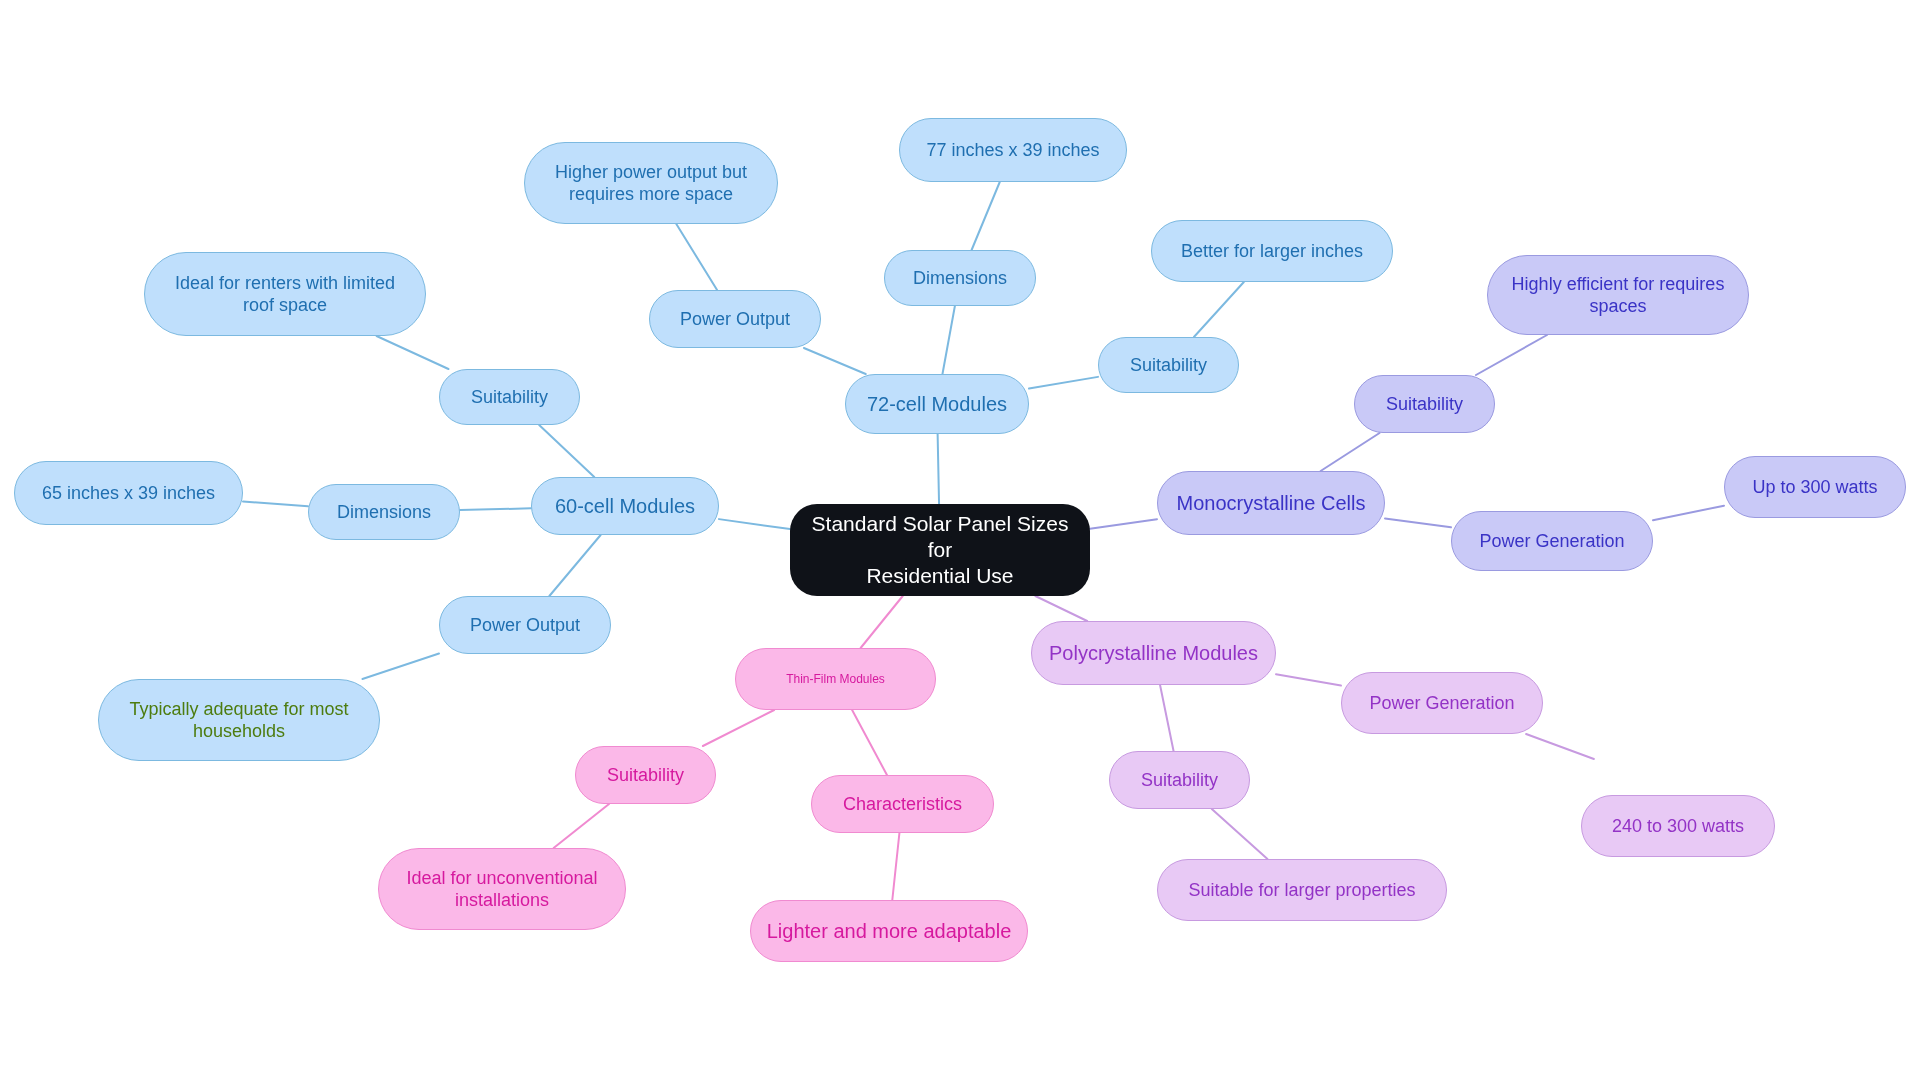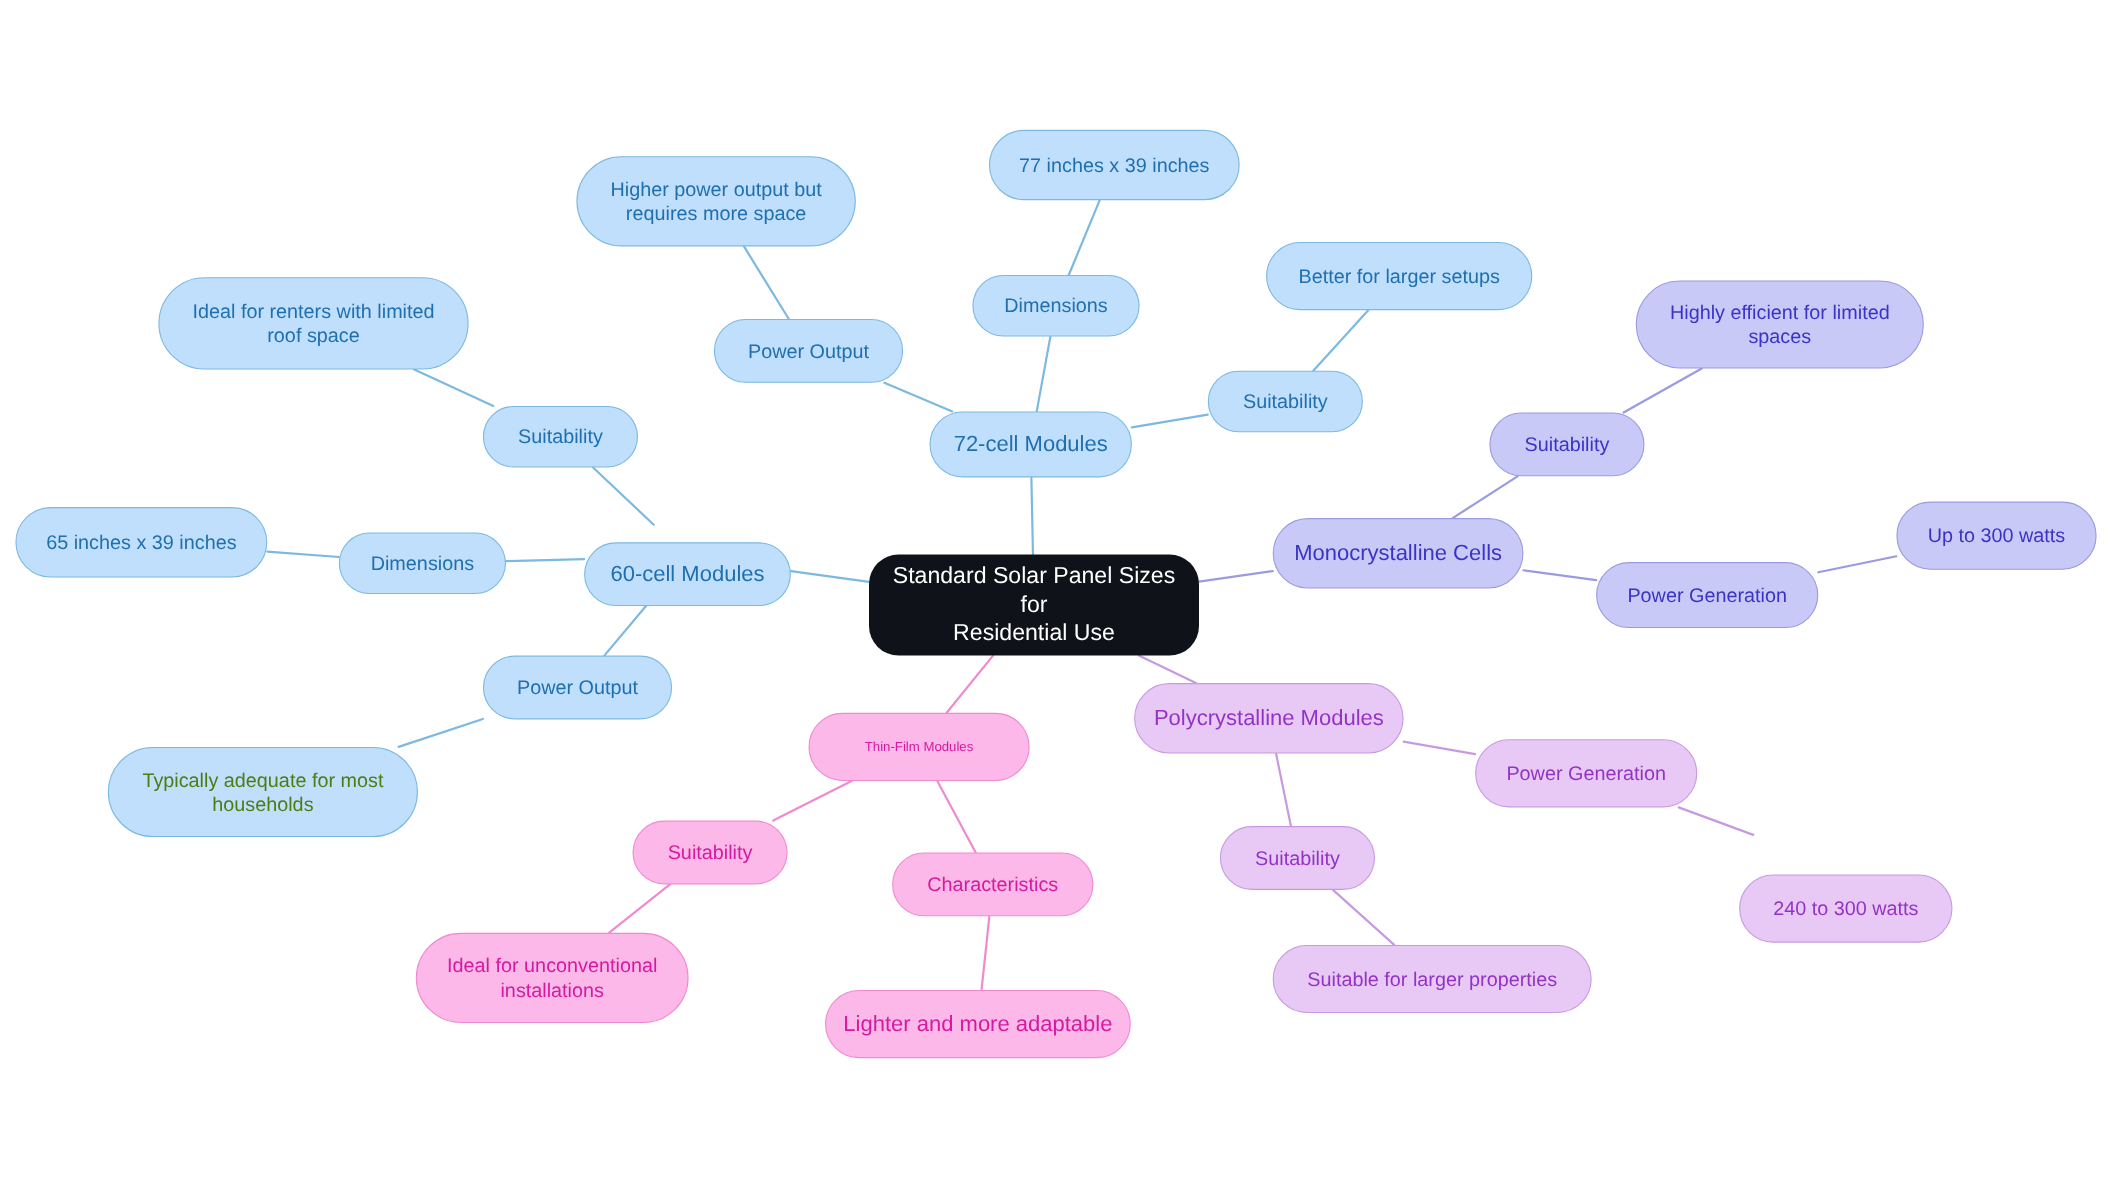--- a/index.html
+++ b/index.html
@@ -81,40 +81,40 @@
       <path d="M 1211.7954545454545 809 L 1267.4772727272727 859" stroke="#c79ae0" stroke-width="2" fill="none" stroke-linecap="round"></path>
       <path d="M 902.7364341085271 596 L 860.6124031007752 648" stroke="#f08ad0" stroke-width="2" fill="none" stroke-linecap="round"></path>
       <path d="M 774.1458333333334 710 L 702.8958333333334 746" stroke="#f08ad0" stroke-width="2" fill="none" stroke-linecap="round"></path>
       <path d="M 608.9956140350877 804 L 553.609649122807 848" stroke="#f08ad0" stroke-width="2" fill="none" stroke-linecap="round"></path>
       <path d="M 852.116 710 L 886.956 775" stroke="#f08ad0" stroke-width="2" fill="none" stroke-linecap="round"></path>
       <path d="M 899.4173228346457 833 L 892.2952755905512 900" stroke="#f08ad0" stroke-width="2" fill="none" stroke-linecap="round"></path>
     </svg>
   <div id="node-layer">
       <div class="node root" style="left: 790px; top: 504px; width: 300px; height: 92px; background: rgb(15, 18, 24); border-color: transparent; color: rgb(255, 255, 255); font-size: 21px;"><span class="node-label">Standard Solar Panel Sizes for
 Residential Use</span></div>
-      <div class="node" style="left: 531px; top: 493px; width: 188px; height: 58px; background: rgb(191, 223, 252); border-color: rgb(124, 185, 224); color: rgb(31, 111, 176); font-size: 20px;"><span class="node-label">60-cell Modules</span></div>
+      <div class="node" style="left: 531px; top: 477px; width: 188px; height: 58px; background: rgb(191, 223, 252); border-color: rgb(124, 185, 224); color: rgb(31, 111, 176); font-size: 20px;"><span class="node-label">60-cell Modules</span></div>
       <div class="node" style="left: 308px; top: 484px; width: 152px; height: 56px; background: rgb(191, 223, 252); border-color: rgb(124, 185, 224); color: rgb(31, 111, 176); font-size: 18px;"><span class="node-label">Dimensions</span></div>
       <div class="node" style="left: 14px; top: 461px; width: 229px; height: 64px; background: rgb(191, 223, 252); border-color: rgb(124, 185, 224); color: rgb(31, 111, 176); font-size: 18px;"><span class="node-label">65 inches x 39 inches</span></div>
       <div class="node" style="left: 439px; top: 369px; width: 141px; height: 56px; background: rgb(191, 223, 252); border-color: rgb(124, 185, 224); color: rgb(31, 111, 176); font-size: 18px;"><span class="node-label">Suitability</span></div>
       <div class="node" style="left: 144px; top: 252px; width: 282px; height: 84px; background: rgb(191, 223, 252); border-color: rgb(124, 185, 224); color: rgb(31, 111, 176); font-size: 18px;"><span class="node-label">Ideal for renters with limited
 roof space</span></div>
       <div class="node" style="left: 439px; top: 596px; width: 172px; height: 58px; background: rgb(191, 223, 252); border-color: rgb(124, 185, 224); color: rgb(31, 111, 176); font-size: 18px;"><span class="node-label">Power Output</span></div>
       <div class="node" style="left: 98px; top: 679px; width: 282px; height: 82px; background: rgb(191, 223, 252); border-color: rgb(124, 185, 224); color: #4d7c0f; font-size: 18px;"><span class="node-label">Typically adequate for most
 households</span></div>
       <div class="node" style="left: 845px; top: 374px; width: 184px; height: 60px; background: rgb(191, 223, 252); border-color: rgb(124, 185, 224); color: rgb(31, 111, 176); font-size: 20px; justify-content: flex-end;"><span class="node-label">72-cell Modules</span></div>
       <div class="node" style="left: 884px; top: 250px; width: 152px; height: 56px; background: rgb(191, 223, 252); border-color: rgb(124, 185, 224); color: rgb(31, 111, 176); font-size: 18px;"><span class="node-label">Dimensions</span></div>
       <div class="node" style="left: 899px; top: 118px; width: 228px; height: 64px; background: rgb(191, 223, 252); border-color: rgb(124, 185, 224); color: rgb(31, 111, 176); font-size: 18px;"><span class="node-label">77 inches x 39 inches</span></div>
       <div class="node" style="left: 649px; top: 290px; width: 172px; height: 58px; background: rgb(191, 223, 252); border-color: rgb(124, 185, 224); color: rgb(31, 111, 176); font-size: 18px;"><span class="node-label">Power Output</span></div>
       <div class="node" style="left: 524px; top: 142px; width: 254px; height: 82px; background: rgb(191, 223, 252); border-color: rgb(124, 185, 224); color: rgb(31, 111, 176); font-size: 18px;"><span class="node-label">Higher power output but
 requires more space</span></div>
       <div class="node" style="left: 1098px; top: 337px; width: 141px; height: 56px; background: rgb(191, 223, 252); border-color: rgb(124, 185, 224); color: rgb(31, 111, 176); font-size: 18px;"><span class="node-label">Suitability</span></div>
-      <div class="node" style="left: 1151px; top: 220px; width: 242px; height: 62px; background: rgb(191, 223, 252); border-color: rgb(124, 185, 224); color: rgb(31, 111, 176); font-size: 18px;"><span class="node-label">Better for larger setups</span></div>
+      <div class="node" style="left: 1151px; top: 220px; width: 242px; height: 62px; background: rgb(191, 223, 252); border-color: rgb(124, 185, 224); color: rgb(31, 111, 176); font-size: 18px;"><span class="node-label">Better for larger inches</span></div>
       <div class="node" style="left: 1157px; top: 471px; width: 228px; height: 64px; background: rgb(201, 201, 247); border-color: rgb(154, 154, 224); color: rgb(58, 51, 198); font-size: 20px;"><span class="node-label">Monocrystalline Cells</span></div>
       <div class="node" style="left: 1354px; top: 375px; width: 141px; height: 58px; background: rgb(201, 201, 247); border-color: rgb(154, 154, 224); color: rgb(58, 51, 198); font-size: 18px;"><span class="node-label">Suitability</span></div>
-      <div class="node" style="left: 1487px; top: 255px; width: 262px; height: 80px; background: rgb(201, 201, 247); border-color: rgb(154, 154, 224); color: rgb(58, 51, 198); font-size: 18px;"><span class="node-label">Highly efficient for limited
+      <div class="node" style="left: 1487px; top: 255px; width: 262px; height: 80px; background: rgb(201, 201, 247); border-color: rgb(154, 154, 224); color: rgb(58, 51, 198); font-size: 18px;"><span class="node-label">Highly efficient for requires
 spaces</span></div>
       <div class="node" style="left: 1451px; top: 511px; width: 202px; height: 60px; background: rgb(201, 201, 247); border-color: rgb(154, 154, 224); color: rgb(58, 51, 198); font-size: 18px;"><span class="node-label">Power Generation</span></div>
       <div class="node" style="left: 1724px; top: 456px; width: 182px; height: 62px; background: rgb(201, 201, 247); border-color: rgb(154, 154, 224); color: rgb(58, 51, 198); font-size: 18px;"><span class="node-label">Up to 300 watts</span></div>
       <div class="node" style="left: 1031px; top: 621px; width: 245px; height: 64px; background: rgb(232, 201, 245); border-color: rgb(199, 154, 224); color: rgb(147, 51, 198); font-size: 20px;"><span class="node-label">Polycrystalline Modules</span></div>
       <div class="node" style="left: 1341px; top: 672px; width: 202px; height: 62px; background: rgb(232, 201, 245); border-color: rgb(199, 154, 224); color: rgb(147, 51, 198); font-size: 18px;"><span class="node-label">Power Generation</span></div>
       <div class="node" style="left: 1581px; top: 759px; width: 194px; height: 62px; background: rgb(232, 201, 245); border-color: rgb(199, 154, 224); color: rgb(147, 51, 198); font-size: 18px; margin-top: 36px;"><span class="node-label">240 to 300 watts</span></div>
       <div class="node" style="left: 1109px; top: 751px; width: 141px; height: 58px; background: rgb(232, 201, 245); border-color: rgb(199, 154, 224); color: rgb(147, 51, 198); font-size: 18px;"><span class="node-label">Suitability</span></div>
       <div class="node" style="left: 1157px; top: 859px; width: 290px; height: 62px; background: rgb(232, 201, 245); border-color: rgb(199, 154, 224); color: rgb(147, 51, 198); font-size: 18px;"><span class="node-label">Suitable for larger properties</span></div>
       <div class="node" style="left: 735px; top: 648px; width: 201px; height: 62px; background: rgb(251, 184, 232); border-color: rgb(240, 138, 208); color: rgb(214, 25, 158); font-size: 12px;"><span class="node-label">Thin-Film Modules</span></div>
       <div class="node" style="left: 575px; top: 746px; width: 141px; height: 58px; background: rgb(251, 184, 232); border-color: rgb(240, 138, 208); color: rgb(214, 25, 158); font-size: 18px;"><span class="node-label">Suitability</span></div>

